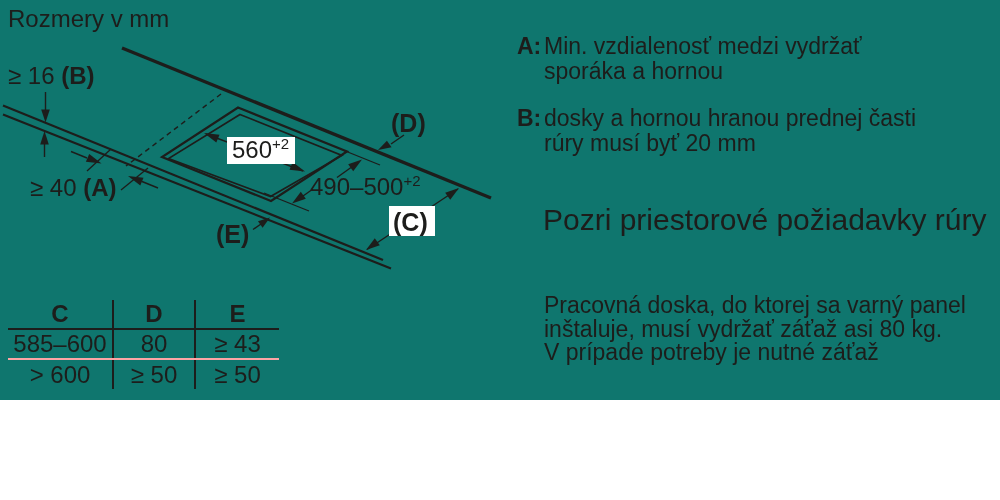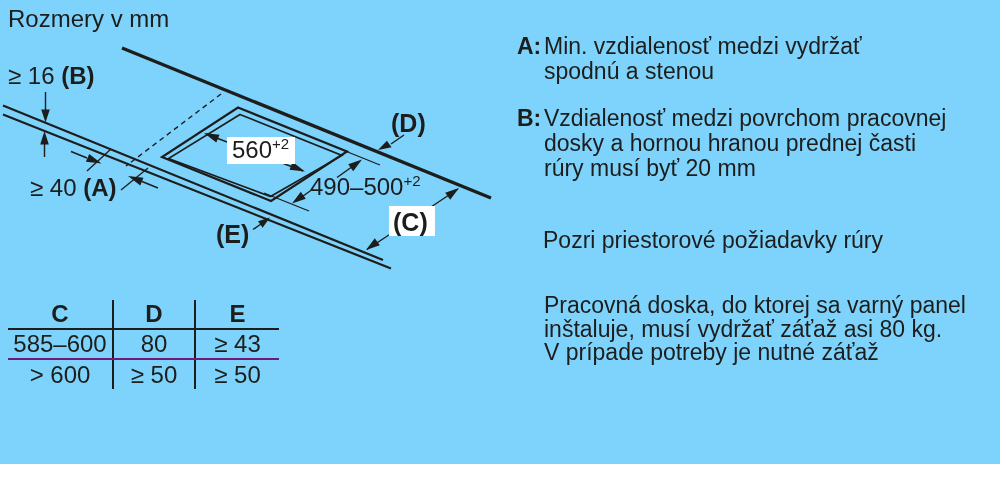--- a/index.html
+++ b/index.html
@@ -1,40 +1,40 @@
 <!DOCTYPE html>
 <html><head>
 <meta charset="utf-8">
 <style>
   html,body{margin:0;padding:0;background:#fff;}
   .page{
-    position:relative;width:1000px;height:464px;background:#7dd3fc;
+    position:relative;width:1000px;height:400px;background:#0f766e;
     font-family:"Liberation Sans",sans-serif;color:#1d1d1b;overflow:hidden;
   }
   .title{position:absolute;left:8px;top:5px;font-size:24px;line-height:28px;}
   svg.diagram{position:absolute;left:0;top:0;}
   svg text{font-family:"Liberation Sans",sans-serif;fill:#1d1d1b;}
 
   .note{position:absolute;display:flex;font-size:23px;line-height:25px;}
   .note .lbl{font-weight:700;width:27px;flex:none;}
   .note-a{left:517px;top:34px;}
   .note-b{left:517px;top:106px;}
-  .see-note{position:absolute;left:543px;top:228px;font-size:23px;line-height:25px;}
+  .see-note{position:absolute;left:543px;top:207px;font-size:30px;line-height:25px;}
   .load-note{position:absolute;left:544px;top:294px;font-size:23px;line-height:23.5px;}
 
   table.dims{
     position:absolute;left:8px;top:300px;border-collapse:collapse;
     font-size:24px;color:#1d1d1b;table-layout:fixed;
   }
   table.dims th,table.dims td{text-align:center;padding:0;font-weight:400;}
   table.dims th{font-weight:700;}
   table.dims thead tr{height:28px;}
   table.dims tbody tr{height:30px;}
   table.dims thead th{border-bottom:2px solid #1d1d1b;}
-  table.dims tbody tr.r1 td{border-bottom:2px solid #701a75;text-align:center;}
+  table.dims tbody tr.r1 td{border-bottom:2px solid #fca5a5;text-align:center;}
   table.dims .cd{border-left:2px solid #1d1d1b;border-right:2px solid #1d1d1b;}
   .c1{width:105px;} .c2{width:82px;} .c3{width:84px;}
 </style>
 </head>
 <body>
 
 <div class="page">
 
   <div class="title">Rozmery v mm</div>
 
@@ -102,28 +102,27 @@
       <text x="216" y="243" font-size="25" font-weight="700">(E)</text>
       <line x1="253" y1="229.5" x2="261" y2="224" stroke="#1d1d1b" stroke-width="1.4"></line>
       <polygon points="270,217.5 262.6,227.7 258,221.2" fill="#1d1d1b"></polygon>
     </g>
   </svg>
 
   <div class="note note-a">
     <span class="lbl">A:</span>
     <div>
       <div>Min. vzdialenosť medzi vydržať</div>
-      <div>spodnú a stenou</div>
+      <div>sporáka a hornou</div>
     </div>
   </div>
 
   <div class="note note-b">
     <span class="lbl">B:</span>
     <div>
-      <div>Vzdialenosť medzi povrchom pracovnej</div>
       <div>dosky a hornou hranou prednej časti</div>
       <div>rúry musí byť 20 mm</div>
     </div>
   </div>
 
   <div class="see-note">Pozri priestorové požiadavky rúry</div>
 
   <div class="load-note">
     <div>Pracovná doska, do ktorej sa varný panel</div>
     <div>inštaluje, musí vydržať záťaž asi 80 kg.</div>

